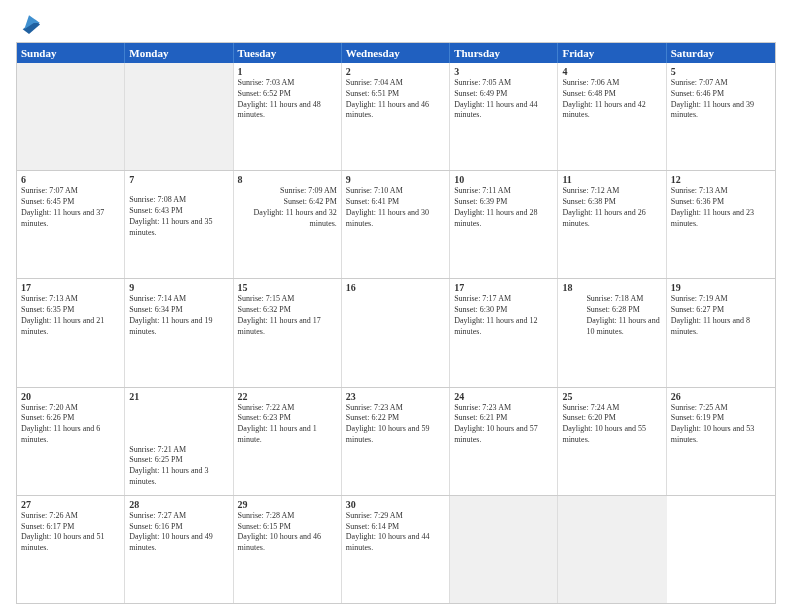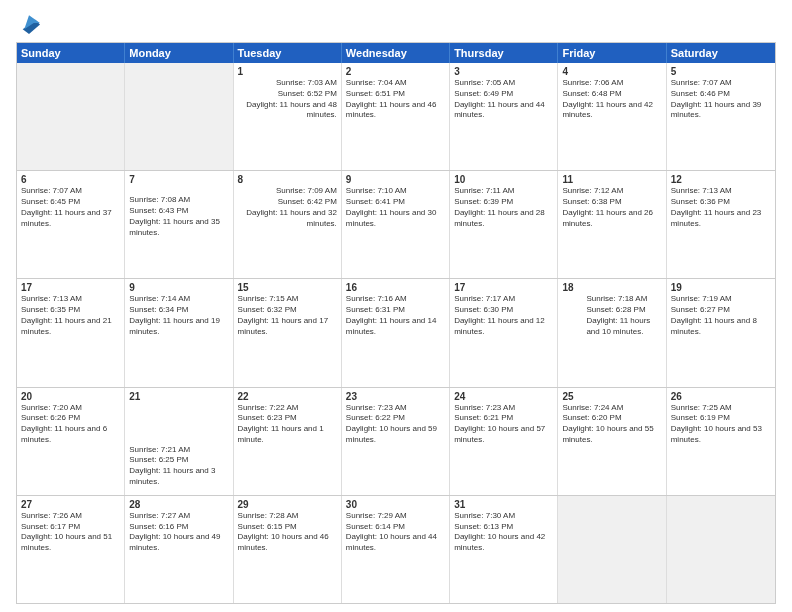--- a/index.html
+++ b/index.html
@@ -54,20 +54,21 @@
     }
     .title-block .location {
       font-size: 14px;
       color: #444;
     }
     .calendar {
       flex: 1;
       display: flex;
       flex-direction: column;
       border: 1px solid #ccc;
+      font-family: Liberation Serif, serif;
     }
     .cal-header {
       display: grid;
       grid-template-columns: repeat(7, 1fr);
       background: #2060c0;
     }
     .cal-header-cell {
       color: #fff;
       font-size: 11px;
       font-weight: bold;
@@ -144,21 +145,21 @@
         <div class="cal-header-cell">Thursday</div>
         <div class="cal-header-cell">Friday</div>
         <div class="cal-header-cell">Saturday</div>
       </div>
     <div class="cal-body">
     <div class="cal-row">
           <div class="cal-cell shaded empty"></div>
           <div class="cal-cell shaded empty"></div>
           <div class="cal-cell">
             <span class="day-num">1</span>
-            <div class="cell-text" style="white-space: pre-line; text-align: right;">Sunrise: 7:03 AM
+            <div class="cell-text" style="white-space: pre-line;">Sunrise: 7:03 AM
 Sunset: 6:52 PM
 Daylight: 11 hours and 48 minutes.</div>
           </div>
           <div class="cal-cell">
             <span class="day-num">2</span>
             <div class="cell-text" style="white-space: pre-line;">Sunrise: 7:04 AM
 Sunset: 6:51 PM
 Daylight: 11 hours and 46 minutes.</div>
           </div>
           <div class="cal-cell">
@@ -238,23 +239,20 @@
 Daylight: 11 hours and 19 minutes.</div>
           </div>
           <div class="cal-cell">
             <span class="day-num">15</span>
             <div class="cell-text" style="white-space: pre-line;">Sunrise: 7:15 AM
 Sunset: 6:32 PM
 Daylight: 11 hours and 17 minutes.</div>
           </div>
           <div class="cal-cell">
             <span class="day-num">16</span>
-            <div class="cell-text" style="white-space: pre-line;">Sunrise: 7:16 AM
-Sunset: 6:31 PM
-Daylight: 11 hours and 14 minutes.</div>
           </div>
           <div class="cal-cell">
             <span class="day-num">17</span>
             <div class="cell-text" style="white-space: pre-line;">Sunrise: 7:17 AM
 Sunset: 6:30 PM
 Daylight: 11 hours and 12 minutes.</div>
           </div>
           <div class="cal-cell">
             <span class="day-num">18</span>
             <div class="cell-text" style="white-space: pre-line; margin-left: 24px;">Sunrise: 7:18 AM
@@ -329,25 +327,19 @@
             <span class="day-num">29</span>
             <div class="cell-text" style="white-space: pre-line;">Sunrise: 7:28 AM
 Sunset: 6:15 PM
 Daylight: 10 hours and 46 minutes.</div>
           </div>
           <div class="cal-cell">
             <span class="day-num">30</span>
             <div class="cell-text" style="white-space: pre-line;">Sunrise: 7:29 AM
 Sunset: 6:14 PM
 Daylight: 10 hours and 44 minutes.</div>
-          </div>
-          <div class="cal-cell">
-            <span class="day-num">31</span>
-            <div class="cell-text" style="white-space: pre-line;">Sunrise: 7:30 AM
-Sunset: 6:13 PM
-Daylight: 10 hours and 42 minutes.</div>
           </div>
           <div class="cal-cell shaded empty"></div>
           <div class="cal-cell shaded empty"></div>
         </div>
       </div>
   </div>
 </div>
 
 </body></html>

